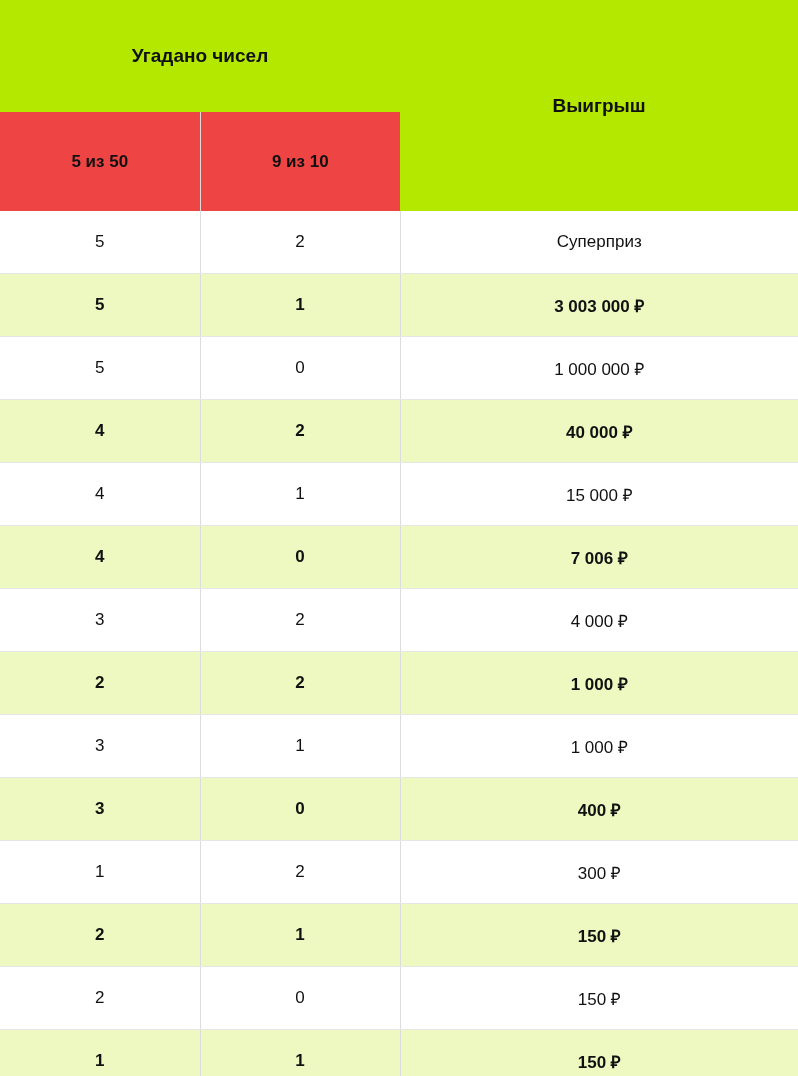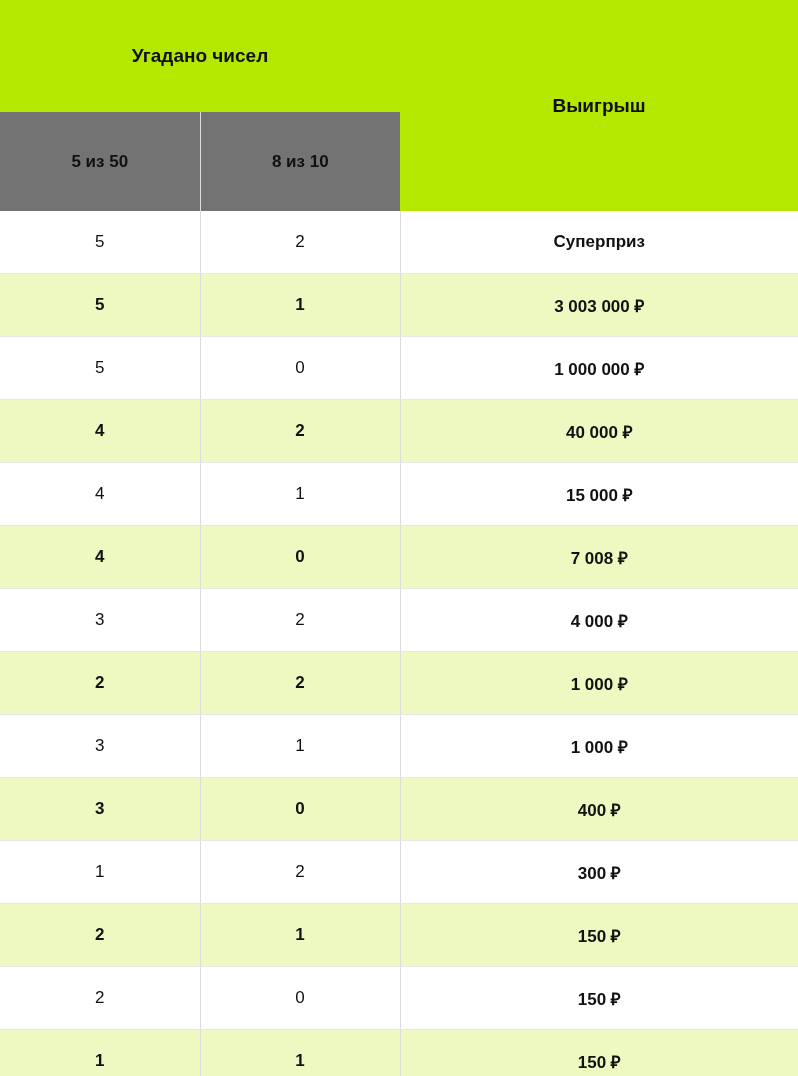--- a/index.html
+++ b/index.html
@@ -35,21 +35,21 @@
   .hdr-win {
     background: #b5e800;
     color: #101010;
     font-size: 19px;
     font-weight: bold;
     padding: 0;
     border: none;
     vertical-align: middle;
   }
   .hdr-sub {
-    background: #737373;
+    background: #ef4444;
     color: #101010;
     font-size: 17px;
     font-weight: bold;
     text-align: center;
     height: 99px;
     padding: 0;
     border: none;
     border-right: 1px solid #dcdcdc;
   }
   .hdr-sub.last { border-right: none; }
@@ -68,40 +68,40 @@
     font-size: 17px;
   }
   tr.odd td {
     background: #ffffff;
     font-weight: normal;
   }
   tr.even td {
     background: #edf9c0;
     font-weight: bold;
   }
-  tr.odd td.col3 { font-weight: bold; }
+  tr.odd td.col3 { font-weight: normal; }
   tr.even td.col3 { font-weight: bold; }
 </style>
 </head>
 <body>
 
 <table class="prize-table">
   <colgroup>
     <col class="c1">
       <col class="c2">
       <col class="c3">
   </colgroup>
   <thead>
     <tr>
       <th class="hdr-top" colspan="2">Угадано чисел</th>
       <th class="hdr-win" rowspan="2">Выигрыш</th>
     </tr>
     <tr>
       <th class="hdr-sub">5 из 50</th>
-      <th class="hdr-sub last">8 из 10</th>
+      <th class="hdr-sub last">9 из 10</th>
     </tr>
   </thead>
   <tbody>
     <tr class="odd">
       <td>5</td>
       <td>2</td>
       <td class="col3">Суперприз</td>
     </tr>
     <tr class="even">
       <td>5</td>
@@ -119,21 +119,21 @@
       <td class="col3">40 000 ₽</td>
     </tr>
     <tr class="odd">
       <td>4</td>
       <td>1</td>
       <td class="col3">15 000 ₽</td>
     </tr>
     <tr class="even">
       <td>4</td>
       <td>0</td>
-      <td class="col3">7 008 ₽</td>
+      <td class="col3">7 006 ₽</td>
     </tr>
     <tr class="odd">
       <td>3</td>
       <td>2</td>
       <td class="col3">4 000 ₽</td>
     </tr>
     <tr class="even">
       <td>2</td>
       <td>2</td>
       <td class="col3">1 000 ₽</td>

